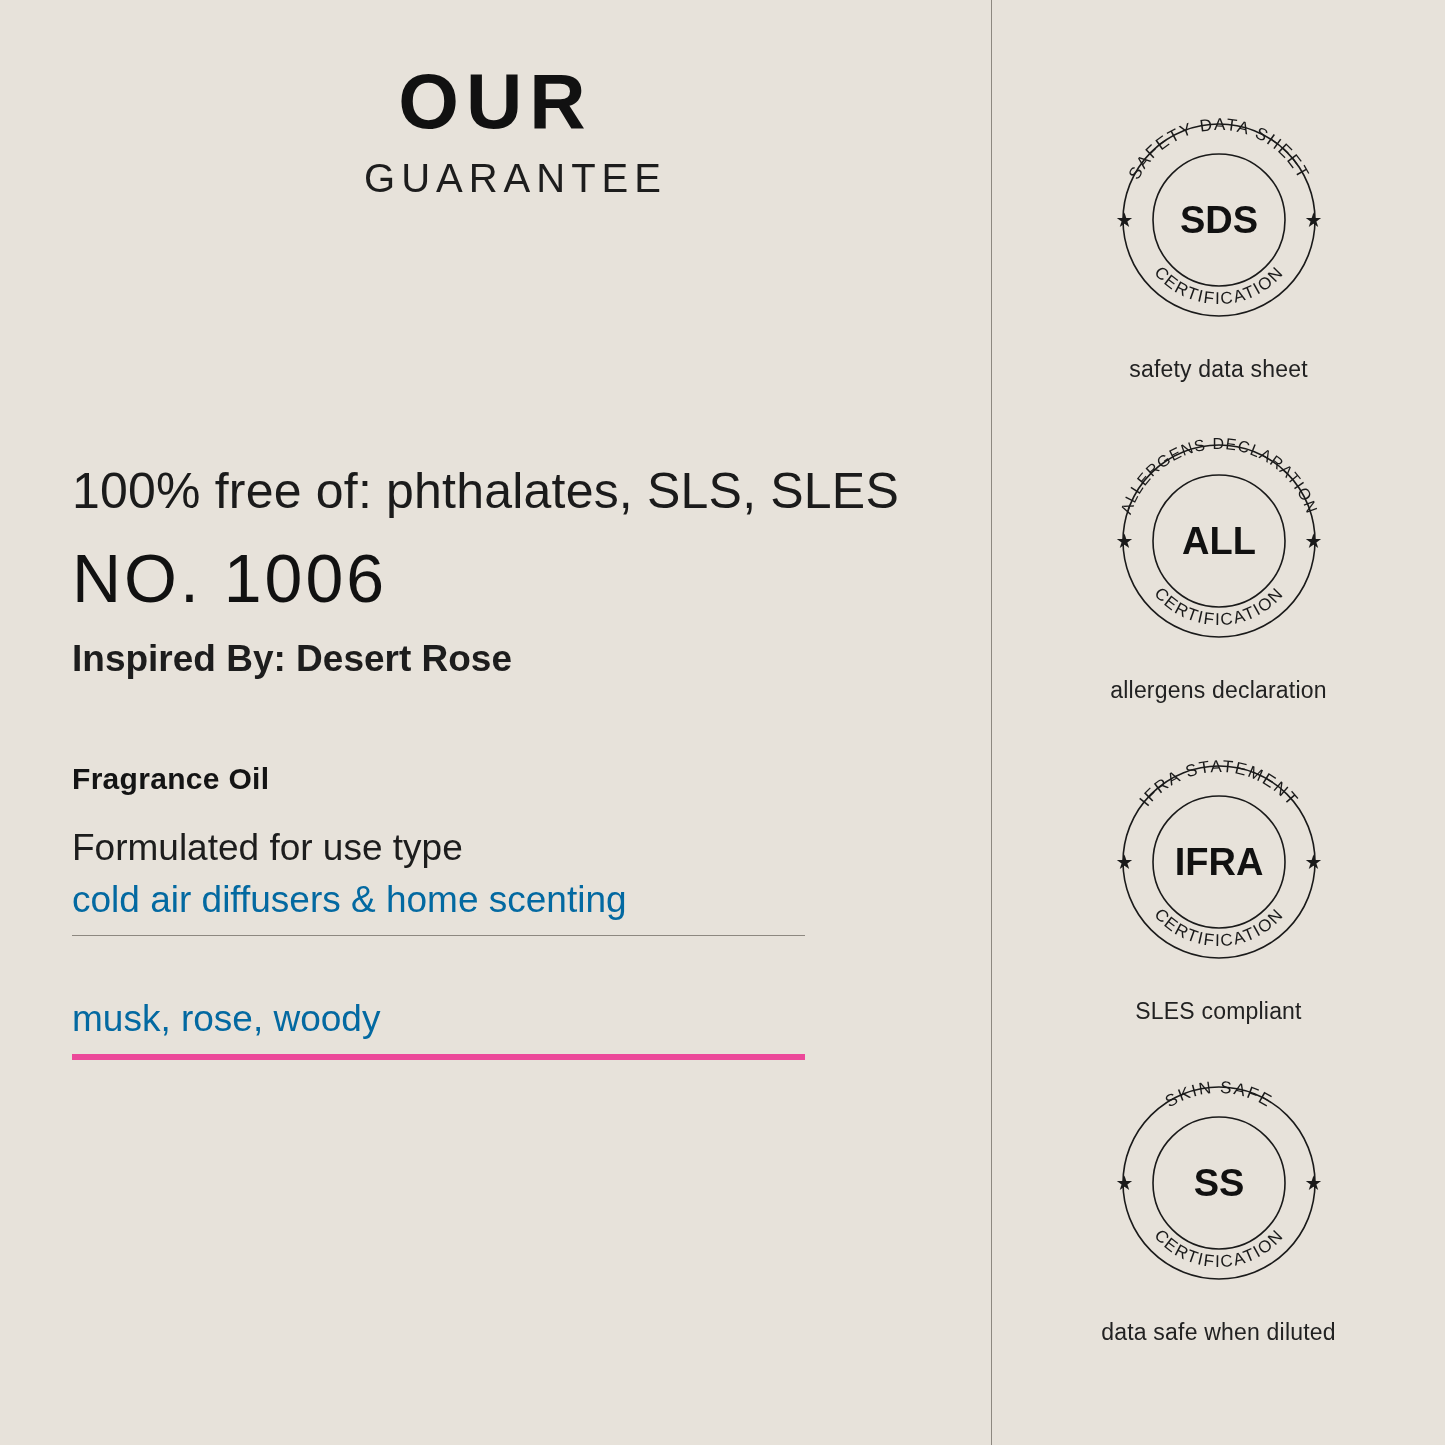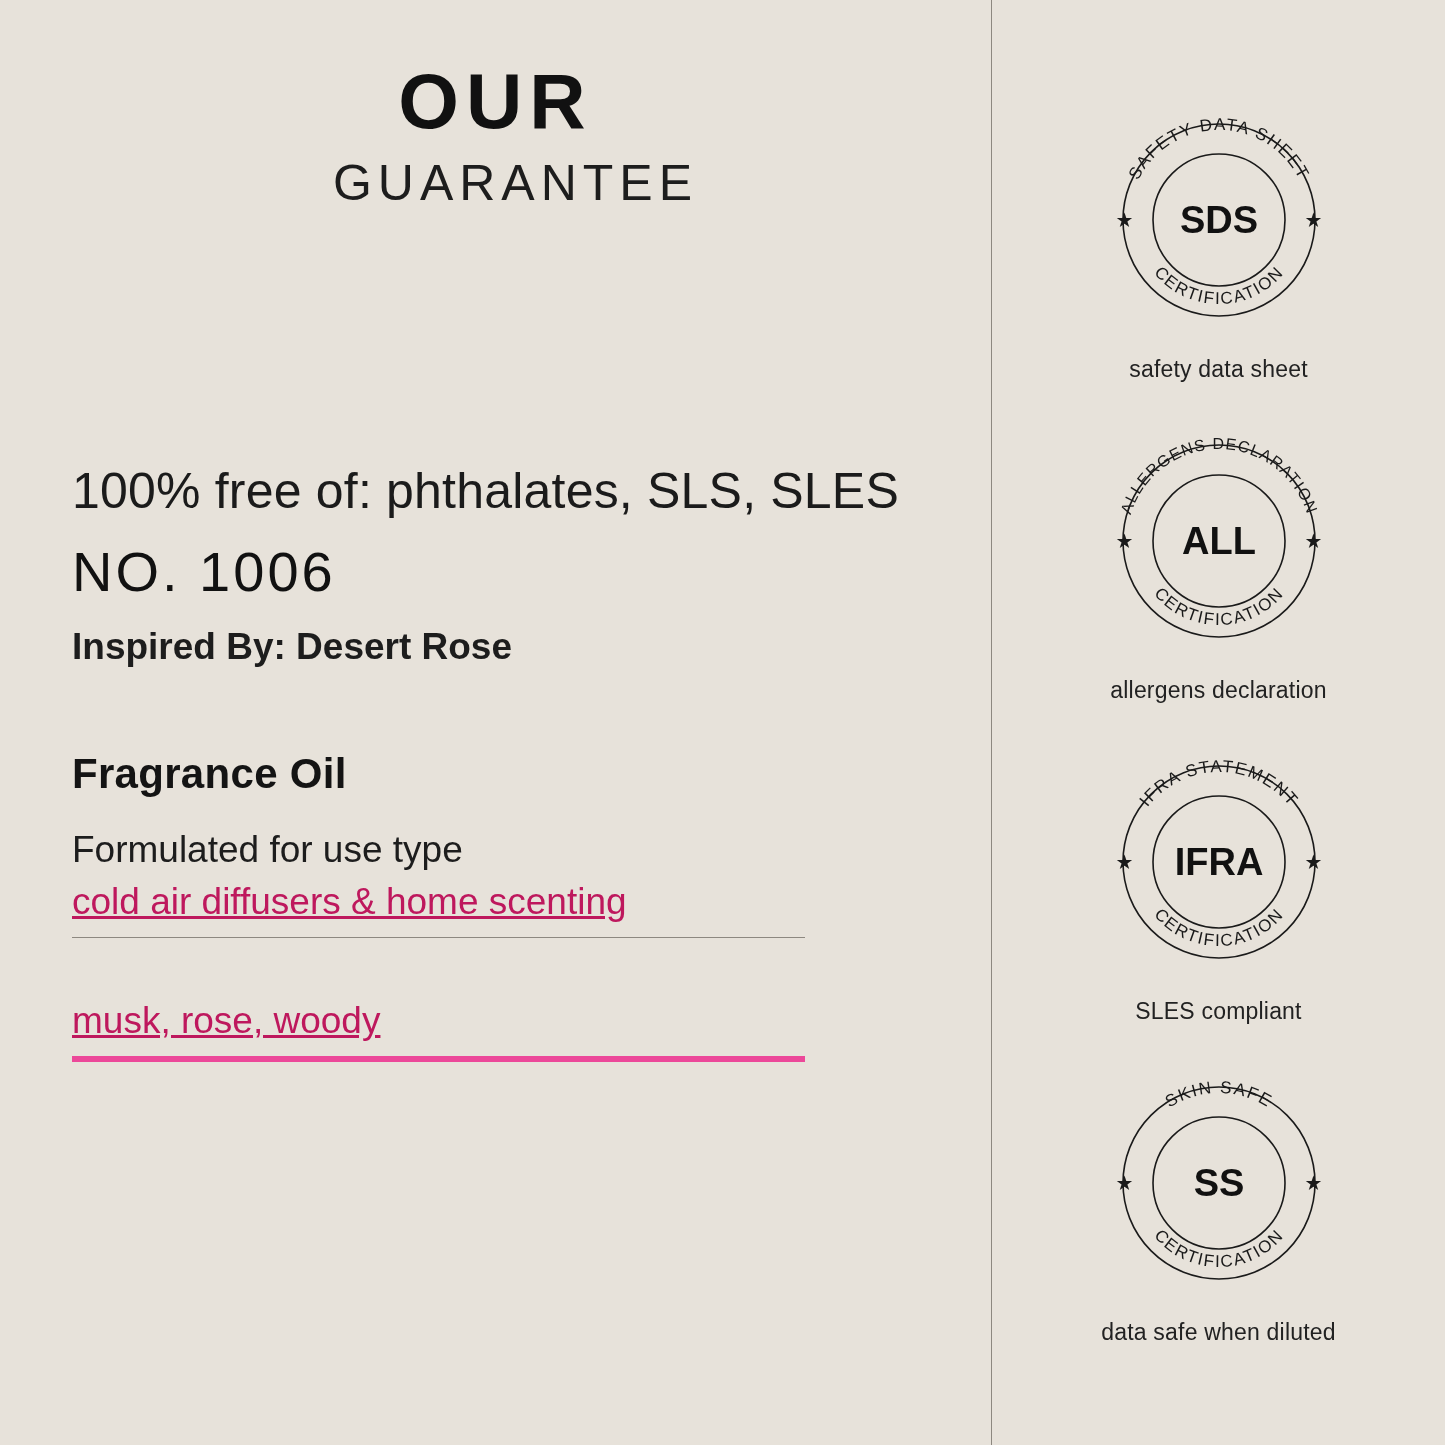--- a/index.html
+++ b/index.html
@@ -43,21 +43,21 @@
     margin-left: -1px;
   }
   .title-our {
     font-size: 78px;
     letter-spacing: 7px;
     font-weight: 700;
     line-height: 1.0;
     color: #111;
   }
   .title-guarantee {
-    font-size: 50px;
+    font-size: 40px;
     letter-spacing: 6px;
     font-weight: 400;
     line-height: 1.0;
     margin-top: 18px;
     color: #1d1d1d;
     margin-left: 40px;
   }
   .body-block {
     position: absolute;
     left: 72px;
@@ -65,57 +65,56 @@
     width: 800px;
   }
   .free-of {
     font-size: 50px;
     font-weight: 400;
     letter-spacing: 0.2px;
     color: #1b1b1b;
     white-space: nowrap;
   }
   .no-line {
-    font-size: 56px;
+    font-size: 68px;
     font-weight: 500;
     letter-spacing: 3px;
     margin-top: 24px;
     line-height: 1.0;
     color: #111;
   }
   .inspired {
     font-size: 37px;
     font-weight: 700;
     margin-top: 26px;
     color: #1d1d1d;
   }
   .product-type {
-    font-size: 42px;
+    font-size: 30px;
     font-weight: 700;
     margin-top: 82px;
     letter-spacing: 0.3px;
     color: #141414;
   }
   .spec {
     margin-top: 31px;
     width: 733px;
   }
   .spec-label {
     font-size: 37px;
     font-weight: 400;
     color: #1d1d1d;
   }
   .spec-value {
     font-size: 37px;
     font-weight: 500;
-    color: #be185d;
+    color: #0369a1;
     margin-top: 10px;
     padding-bottom: 14px;
     border-bottom: 1px solid #8d8880;
-    text-decoration: underline;
   }
   .spec.second { margin-top: 62px; }
   .spec.second .spec-value { border-bottom: 6px solid #ec4899; }
 
   
   .right {
     width: 453px;
     height: 100%;
     padding-top: 96px;
     display: flex;

